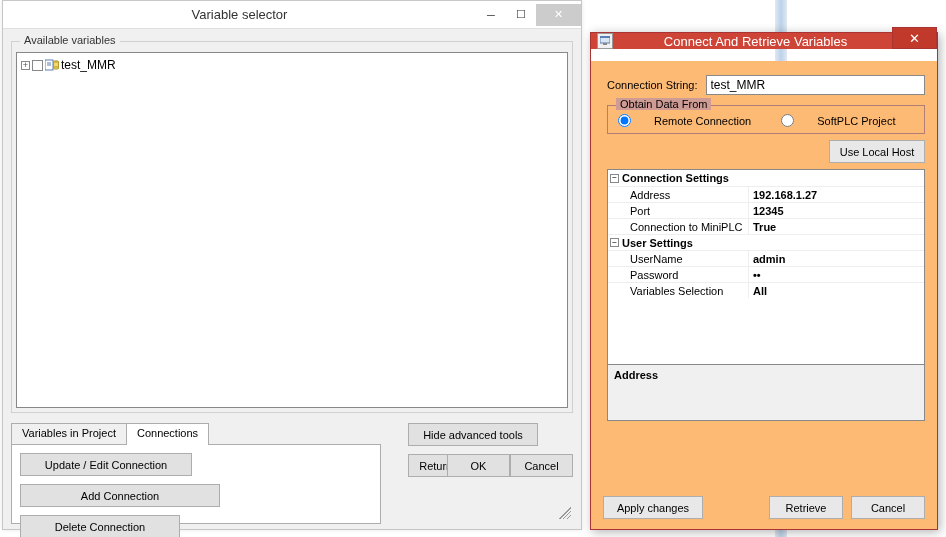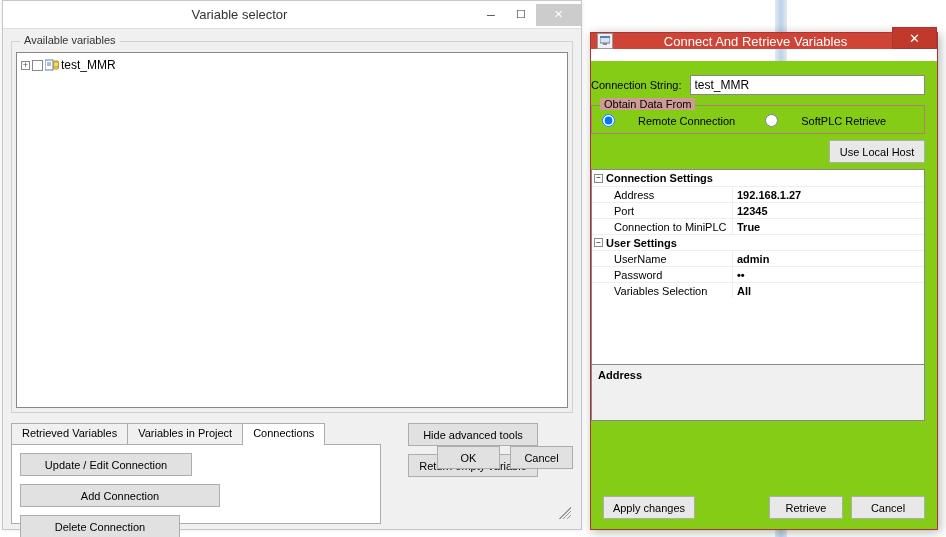--- a/index.html
+++ b/index.html
@@ -40,35 +40,35 @@
   .tree-icon svg{width:14px;height:12px;}
   .tree-label { color:#000;}
   
   .tabs-row { position:absolute; top:388px; left:0; display:flex; height:22px;}
   .tab { padding:3px 10px; border:1px solid #adadad; border-bottom:none; background:#f0f0f0; margin-right:-1px; font-size:11px; cursor:default;}
   .tab.active { background:#fff; position:relative; z-index:2;}
   .tabs-panel { position:absolute; top:409px; left:0; width:370px; height:80px; border:1px solid #adadad; background:#fff; padding:8px; display:flex; flex-wrap:wrap; gap:8px 18px;}
   .wbtn { background:#e1e1e1; border:1px solid #adadad; height:23px; display:inline-flex; align-items:center; justify-content:center; font-size:11px; cursor:default;}
   .right-btns { position:absolute; top:388px; right:0; width:165px;}
   .right-btns .wbtn{ width:130px; margin-bottom:8px;}
-  .okcancel { position:absolute; bottom:8px; right:0; display:flex; gap:10px;}
+  .okcancel { position:absolute; bottom:0; right:0; display:flex; }
   .okcancel .wbtn{ width:63px;}
   .grip { position:absolute; right:2px; bottom:2px; width:12px; height:12px; background:
      linear-gradient(135deg, transparent 0, transparent 50%, #999 50%, #999 55%, transparent 55%, transparent 65%, #999 65%, #999 70%, transparent 70%, transparent 80%, #999 80%, #999 85%, transparent 85%);}
   
   .win2 {
     position:absolute; top:32px; left:590px; width:348px; height:498px; z-index:2;
     box-shadow: 2px 2px 10px rgba(0,0,0,0.3);
     border:1px solid #a33;
   }
   .titlebar2 { height:16px; background:#ce4436; display:flex; align-items:flex-end;}
   .titlebar2 .appicon { width:16px; height:16px; margin:0 6px; display:flex;align-items:center;justify-content:center; background:#f0f0f0; border:1px solid #999;}
   .titlebar2 .title { flex:1; text-align:center; color:#fff; font-size:13px;}
   .titlebar2 .close2 { width:45px; height:22px; background:#c0392b; color:#fff; display:flex; align-items:center; justify-content:center; font-size:13px; border:1px solid #a33;}
-  .win2-body { position:absolute; top:28px; left:0; right:0; bottom:0; background:#84cc16; padding:14px 12px 10px 0;}
+  .win2-body { position:absolute; top:28px; left:0; right:0; bottom:0; background:#fdba74; padding:14px 12px 10px 16px;}
   .row-cs { display:flex; align-items:center; gap:8px; margin-bottom:10px;}
   .row-cs label{ color:#000; font-size:11px;}
   .textinput { flex:1; height:20px; border:1px solid #888; background:#fff; padding:1px 4px; font-size:12px;}
   .fieldset2 { border:1px solid #b07d77; padding:8px 10px 6px 10px; margin-bottom:4px; position:relative;}
   .fieldset2 .legend { position:absolute; top:-8px; left:8px; background:#cf9b95; padding:0 4px; font-size:11px; color:#000;}
   .radios { display:flex; gap:30px;}
   .radio { display:flex; align-items:center; gap:23px; font-size:11px;}
   .radio input{margin:0;}
   .ulh-row { text-align:right; margin:6px 0 6px 0;}
   .ulh-row .wbtn{ width:96px; background:#e8e8e8;}
@@ -77,21 +77,21 @@
   .pg-row:first-child{border-top:none;}
   .pg-cat { font-weight:bold; padding-left:2px; display:flex; align-items:center; gap:3px; background:#fff;}
   .pg-cat .tree-toggle{ font-size:8px; width:9px;height:9px;}
   .pg-key { width:140px; padding-left:22px; display:flex; align-items:center; background:#fff;}
   .pg-val { flex:1; padding-left:4px; font-weight:bold; display:flex; align-items:center; background:#fff; border-left:1px solid #eee;}
   .desc-box { border:1px solid #888; border-top:none; background:#f0f0f0; height:56px; padding:4px 6px; font-size:11px;}
   .desc-box b{font-weight:bold;}
   .bottom-row { position:absolute; left:12px; right:12px; bottom:10px; display:flex; align-items:center;}
   .bottom-row .spacer{flex:1;}
   .bottom-row .wbtn{ width:74px; height:23px; margin-left:8px; background:#e8e8e8;}
-  .bottom-row .wbtn.apply{ width:92px; margin-left:0;}
+  .bottom-row .wbtn.apply{ width:100px; margin-left:0;}
 </style>
 </head>
 <body>
 
 <div class="bg-stripe"></div>
 
 <div class="win1">
   <div class="titlebar1">
     <div class="title">Variable selector</div>
     <div class="tbtns">
@@ -116,21 +116,20 @@
                 <rect x="8.5" y="3" width="5" height="6" fill="#f3d96b" stroke="#b59a2d"></rect>
                 <ellipse cx="11" cy="9" rx="2.5" ry="1.2" fill="#f3d96b" stroke="#b59a2d"></ellipse>
               </svg>
           </span>
           <span class="tree-label">test_MMR</span>
         </div>
       </div>
     </div>
 
     <div class="tabs-row">
-      <div class="tab">Retrieved Variables</div>
       <div class="tab">Variables in Project</div>
       <div class="tab active">Connections</div>
     </div>
     <div class="tabs-panel">
       <div class="wbtn" style="width:172px">Update / Edit Connection</div>
       <div style="width:160px"></div>
       <div class="wbtn" style="width:200px">Add Connection</div>
       <div class="wbtn" style="width:160px">Delete Connection</div>
     </div>
 
@@ -165,21 +164,21 @@
     </div>
     <div class="fieldset2">
       <div class="legend">Obtain Data From</div>
       <div class="radios">
         <label class="radio">
           <input type="radio" name="obt" checked="" style="">
           <span>Remote Connection</span>
         </label>
         <label class="radio">
           <input type="radio" name="obt" style="">
-          <span>SoftPLC Retrieve</span>
+          <span>SoftPLC Project</span>
         </label>
       </div>
     </div>
     <div class="ulh-row">
       <div class="wbtn">Use Local Host</div>
     </div>
     <div class="propgrid">
       <div class="pg-row pg-cat">
         <span class="tree-toggle">−</span>
         <span>Connection Settings</span>

